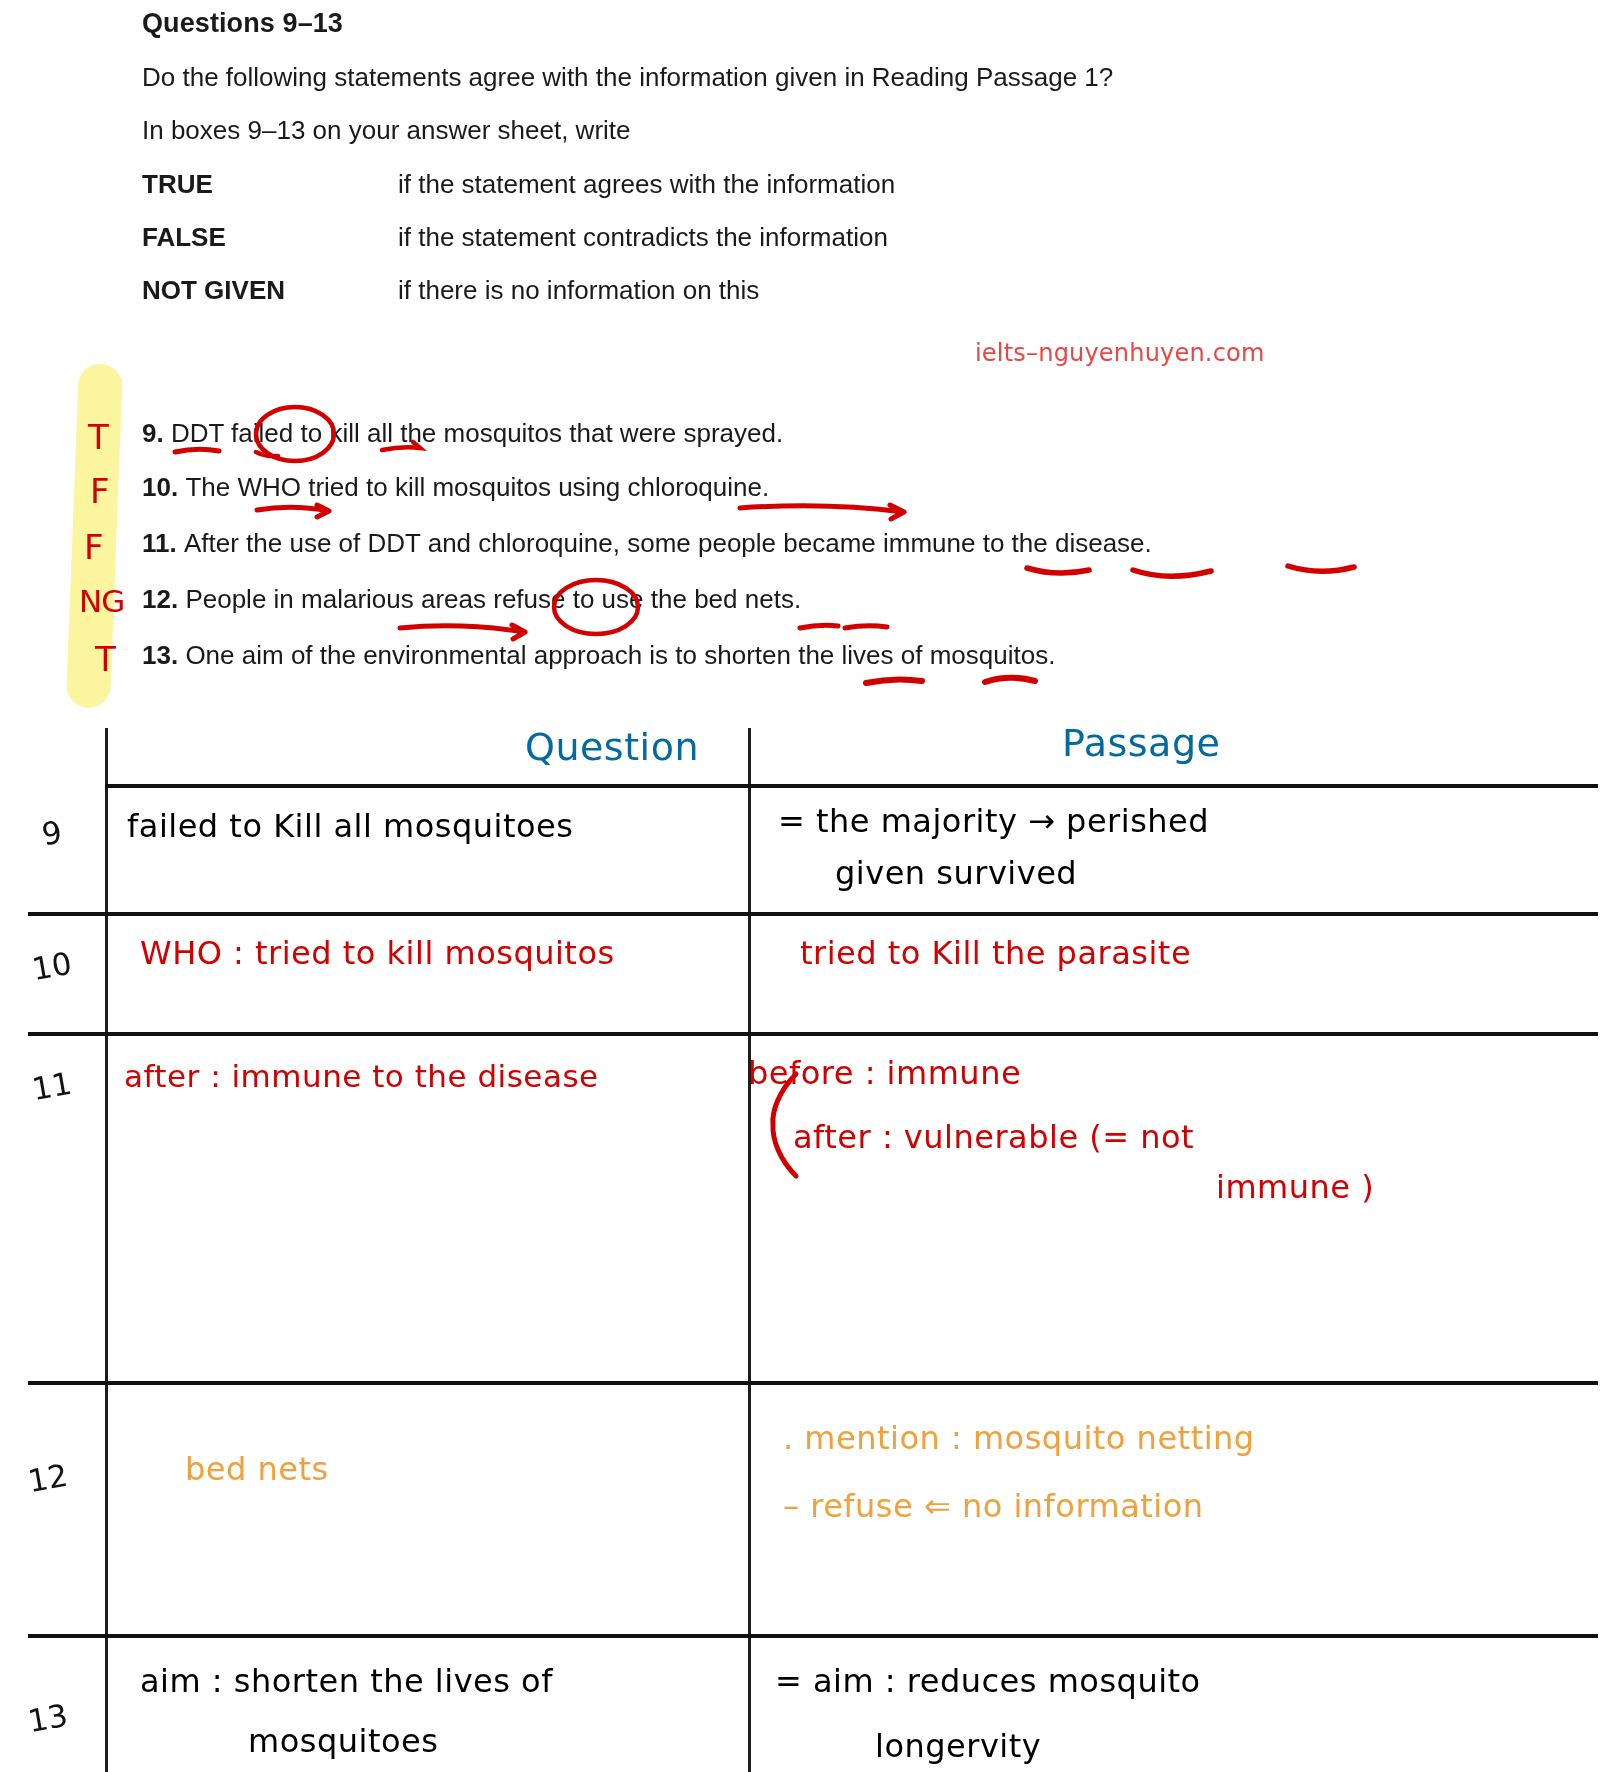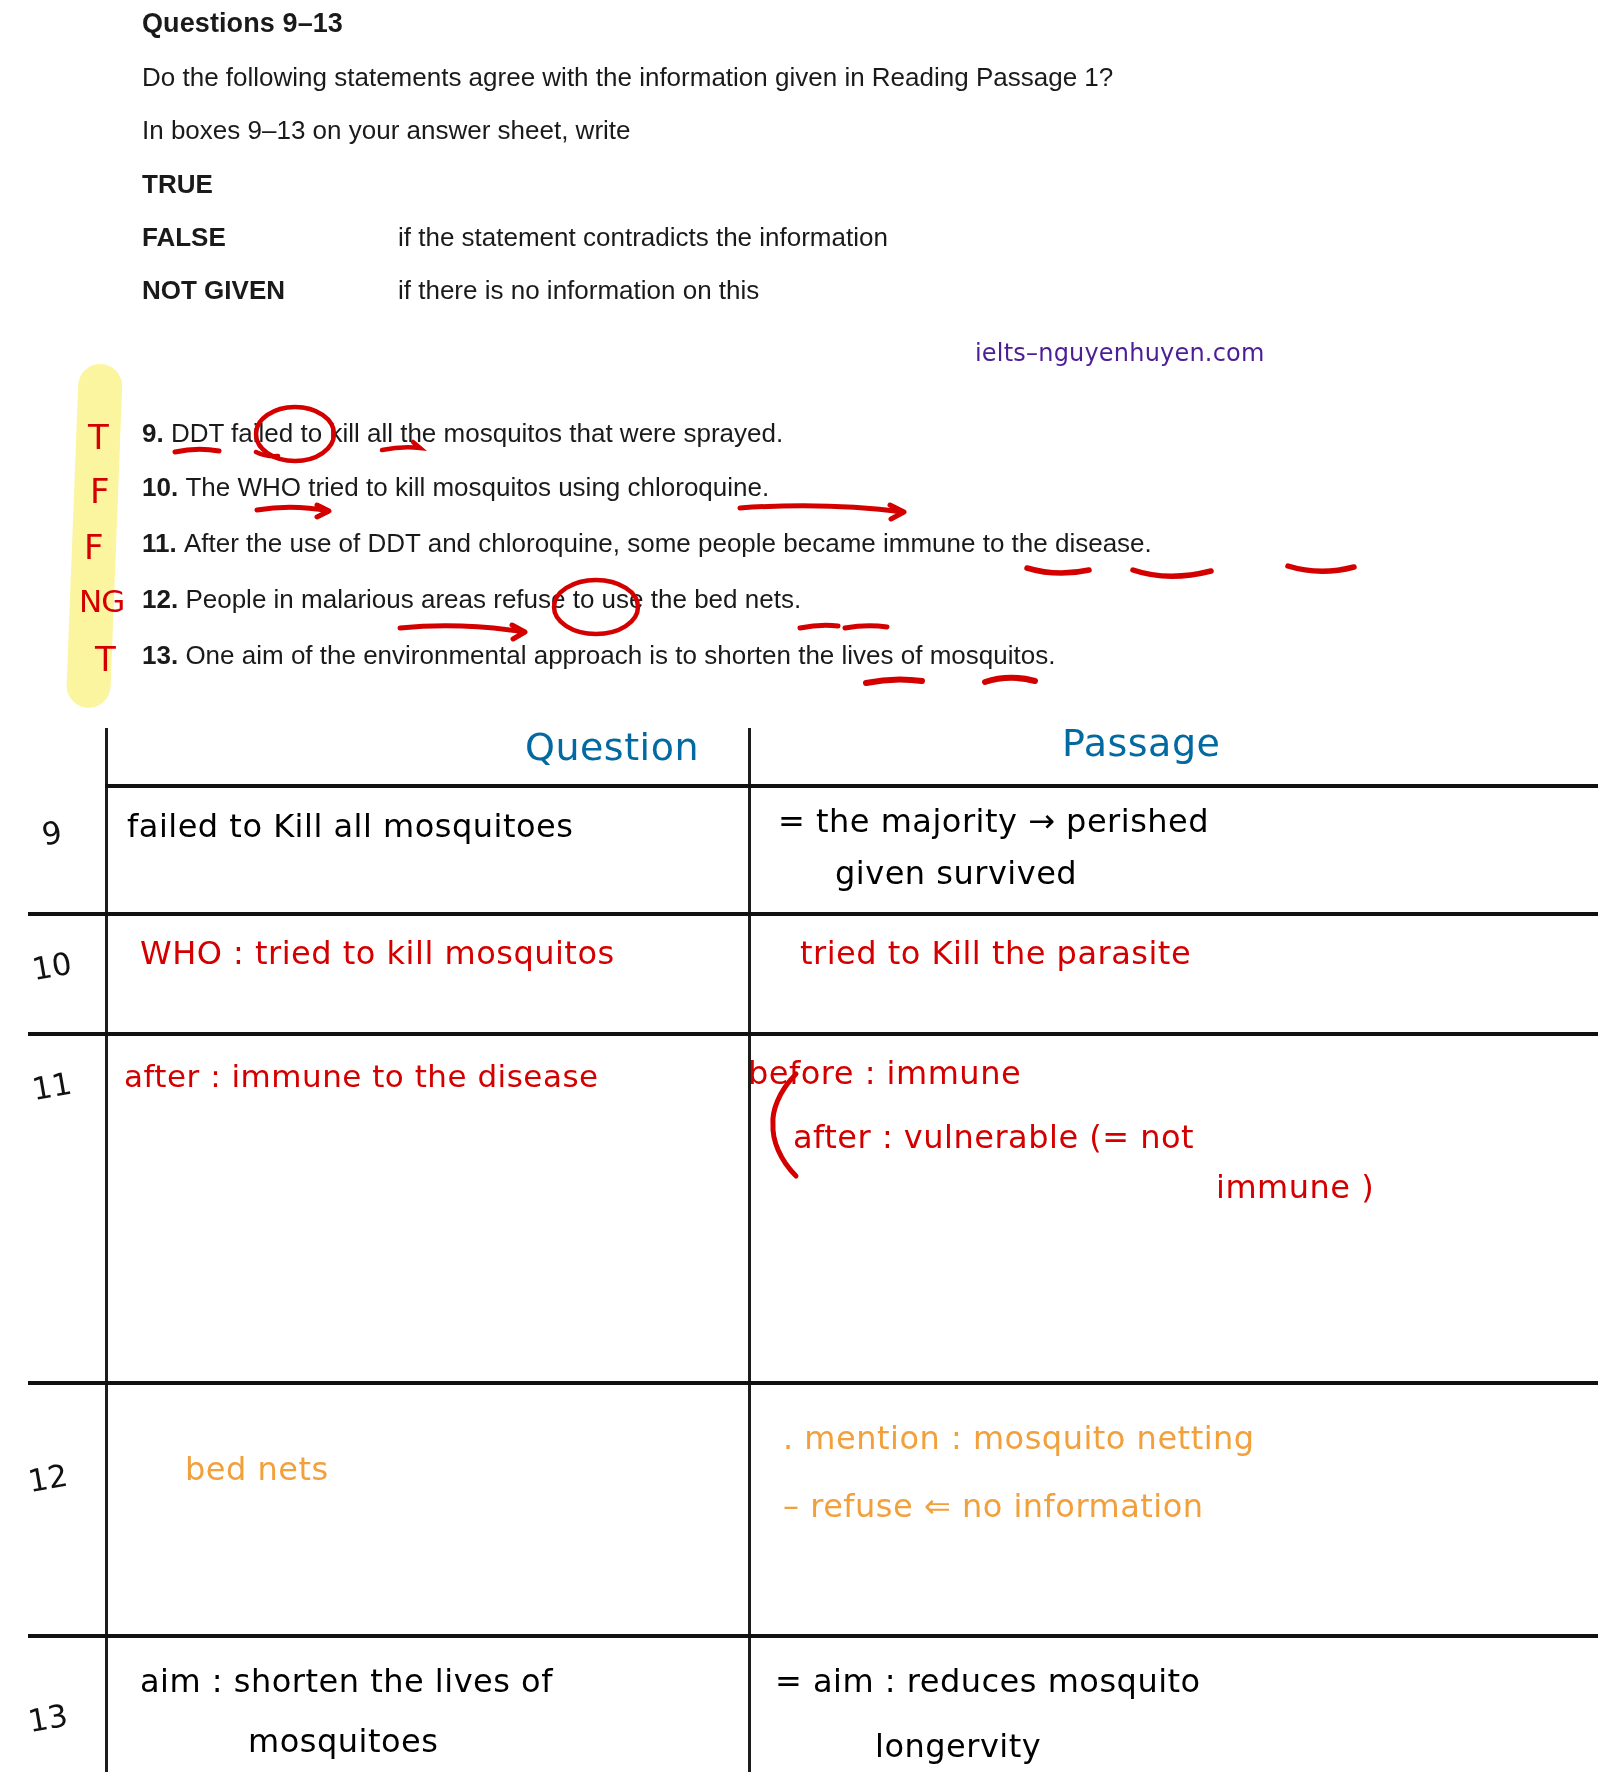--- a/index.html
+++ b/index.html
@@ -51,21 +51,21 @@
   .rule-desc {
     font-size: 26px;
   }
 
   
   .watermark {
     position: absolute;
     left: 975px;
     top: 339px;
     font-size: 24px;
-    color: #4c1d95;
+    color: #ef4444;
     font-family: "DejaVu Sans", sans-serif;
     letter-spacing: .2px;
     white-space: nowrap;
   }
 
   
   .highlight-stripe {
     position: absolute;
     left: 79px;
     top: 364px;
@@ -162,20 +162,21 @@
 
 <div id="page">
 
   <div class="instructions">
     <div class="q-heading">Questions 9–13</div>
     <div class="q-line">Do the following statements agree with the information given in Reading Passage 1?</div>
     <div class="q-line">In boxes 9–13 on your answer sheet, write</div>
 
     <div class="rule-row">
       <div class="rule-key">TRUE</div>
+      <div class="rule-desc">if the statement agrees with the information</div>
     </div>
     <div class="rule-row">
       <div class="rule-key">FALSE</div>
       <div class="rule-desc">if the statement contradicts the information</div>
     </div>
     <div class="rule-row">
       <div class="rule-key">NOT GIVEN</div>
       <div class="rule-desc">if there is no information on this</div>
     </div>
   </div>

